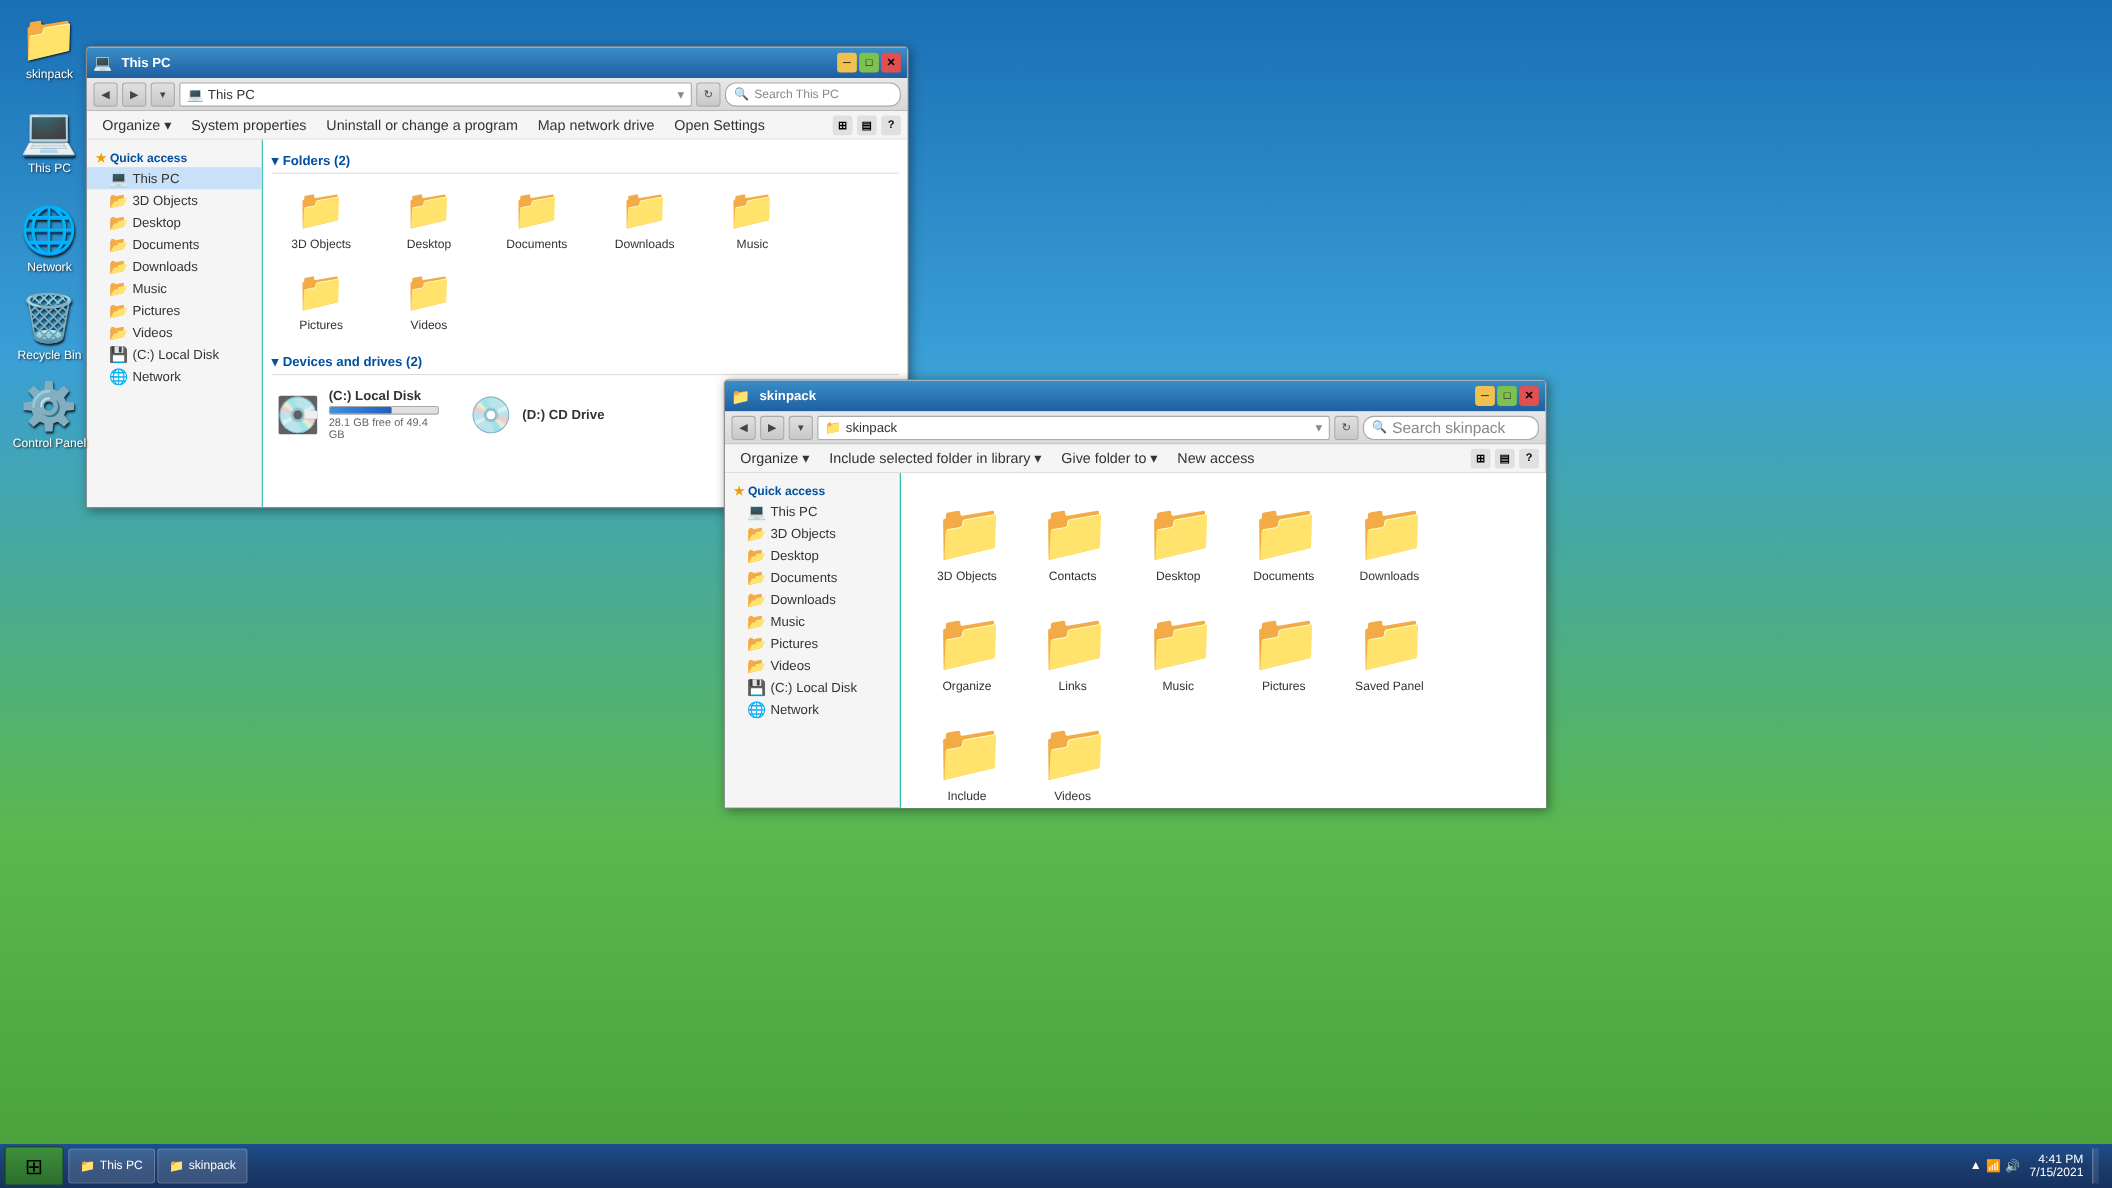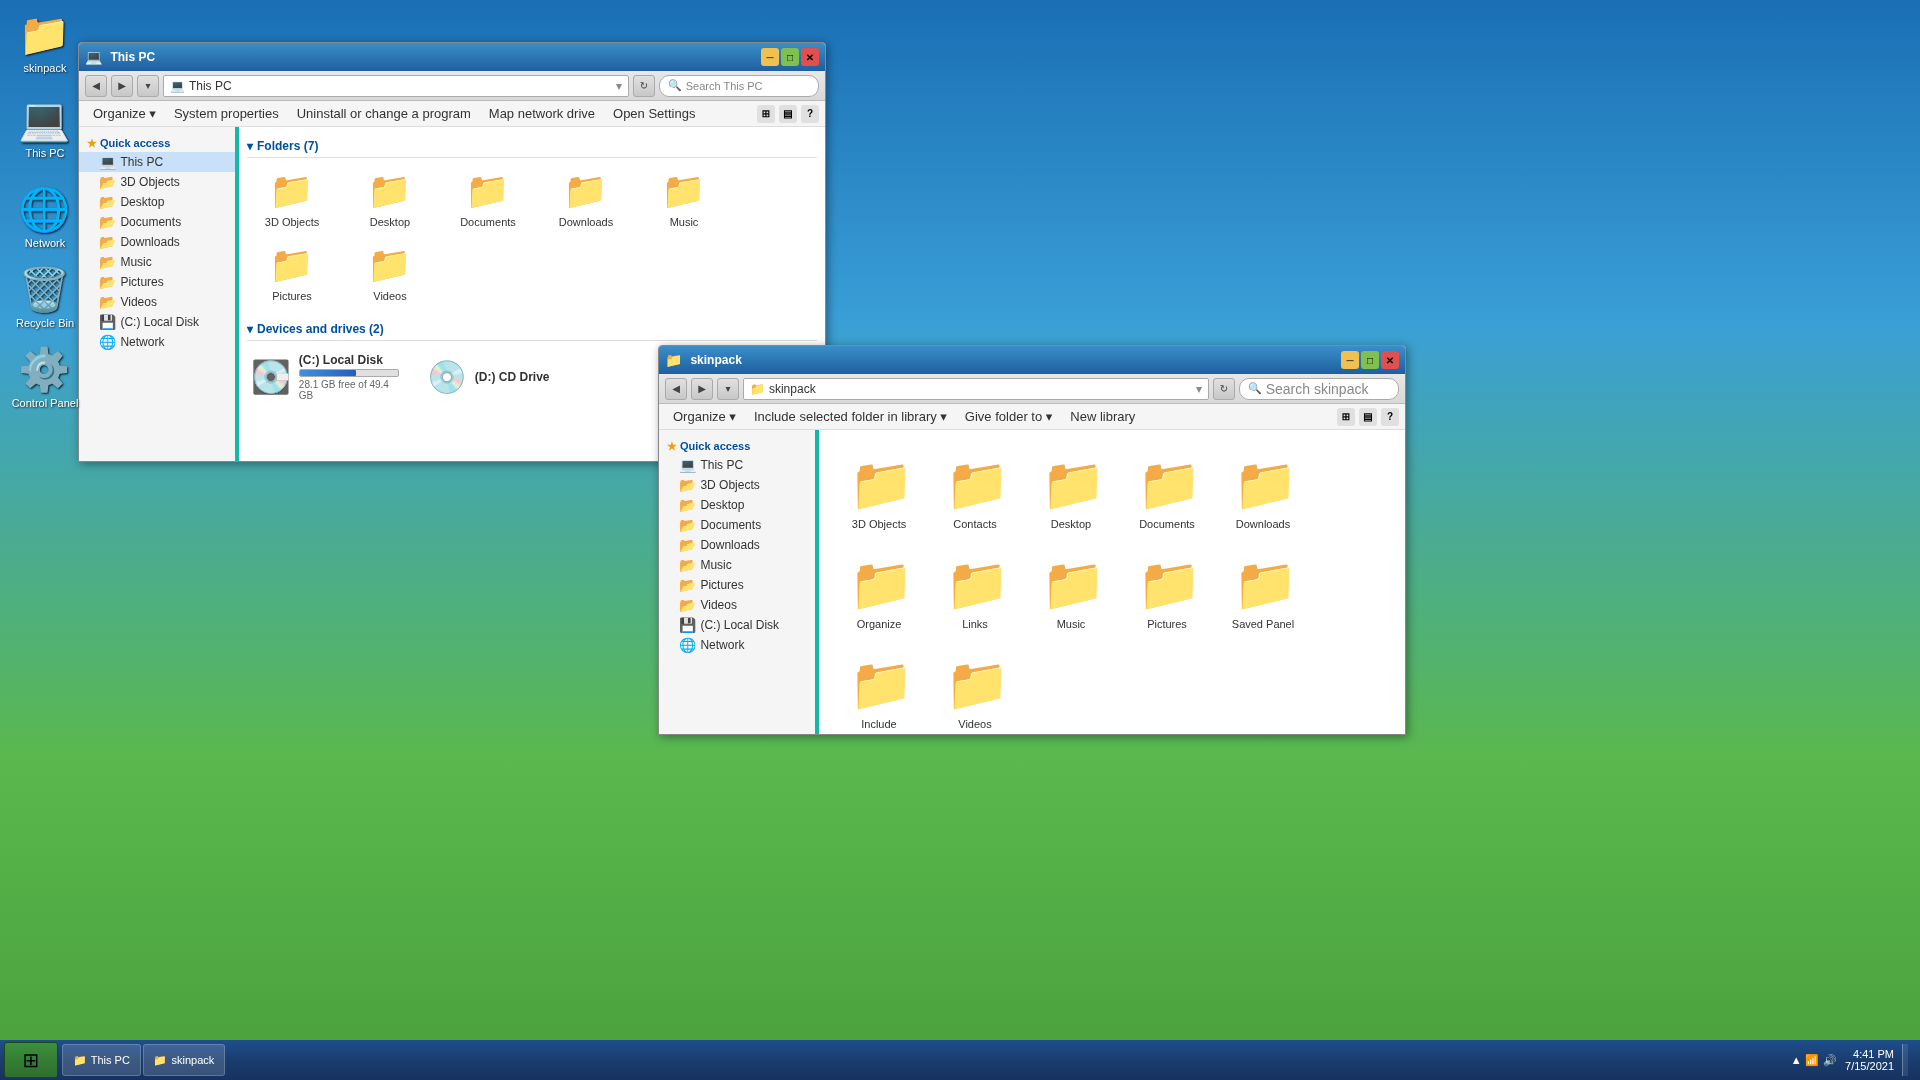--- a/index.html
+++ b/index.html
@@ -202,21 +202,21 @@
       color: #333;
     }
 
     .window-body {
       display: flex;
       height: calc(100% - 84px);
     }
     .sidebar {
       width: 160px;
       background: #f5f5f5;
-      border-right: 4px solid #14b8a6;
+      border-right: 1px solid #14b8a6;
       overflow-y: auto;
       padding: 4px 0;
     }
     .sidebar-section {
       padding: 4px 0;
     }
     .sidebar-header {
       padding: 2px 8px;
       font-size: 11px;
       font-weight: bold;
@@ -405,21 +405,21 @@
         <div class="sidebar-item"><span class="si-icon">📂</span>Pictures</div>
         <div class="sidebar-item"><span class="si-icon">📂</span>Videos</div>
         <div class="sidebar-item"><span class="si-icon">💾</span>(C:) Local Disk</div>
         <div class="sidebar-item"><span class="si-icon">🌐</span>Network</div>
       </div>
     </div>
 
     <div class="main-content">
       <div class="section-header">
         <span>▾</span>
-        <span>Folders (7)</span>
+        <span>Folders (2)</span>
       </div>
       <div class="items-grid">
         <div class="file-item">
           <span class="fi-icon">📁</span>
             <span class="fi-name">3D Objects</span>
         </div>
         <div class="file-item">
           <span class="fi-icon">📁</span>
             <span class="fi-name">Desktop</span>
         </div>
@@ -496,21 +496,21 @@
     <div class="search-bar">
       <span style="color:#888;margin-right:4px;">🔍</span>
       <span style="color:#888; font-size:14px;">Search skinpack</span>
     </div>
   </div>
 
   <div class="window-menubar">
     <span class="menu-item">Organize ▾</span>
     <span class="menu-item">Include selected folder in library ▾</span>
     <span class="menu-item">Give folder to ▾</span>
-    <span class="menu-item">New library</span>
+    <span class="menu-item">New access</span>
     <span style="margin-left:auto; display:flex; gap:4px; align-items:center;">
       <button class="win-ctrl" style="background:#e0e0e0; font-size:10px;">⊞</button>
       <button class="win-ctrl" style="background:#e0e0e0; font-size:10px;">▤</button>
       <button class="win-ctrl" style="background:#e0e0e0; font-size:10px;">?</button>
     </span>
   </div>
 
   <div class="window-body">
 
     <div class="sidebar skinpack-sidebar">

